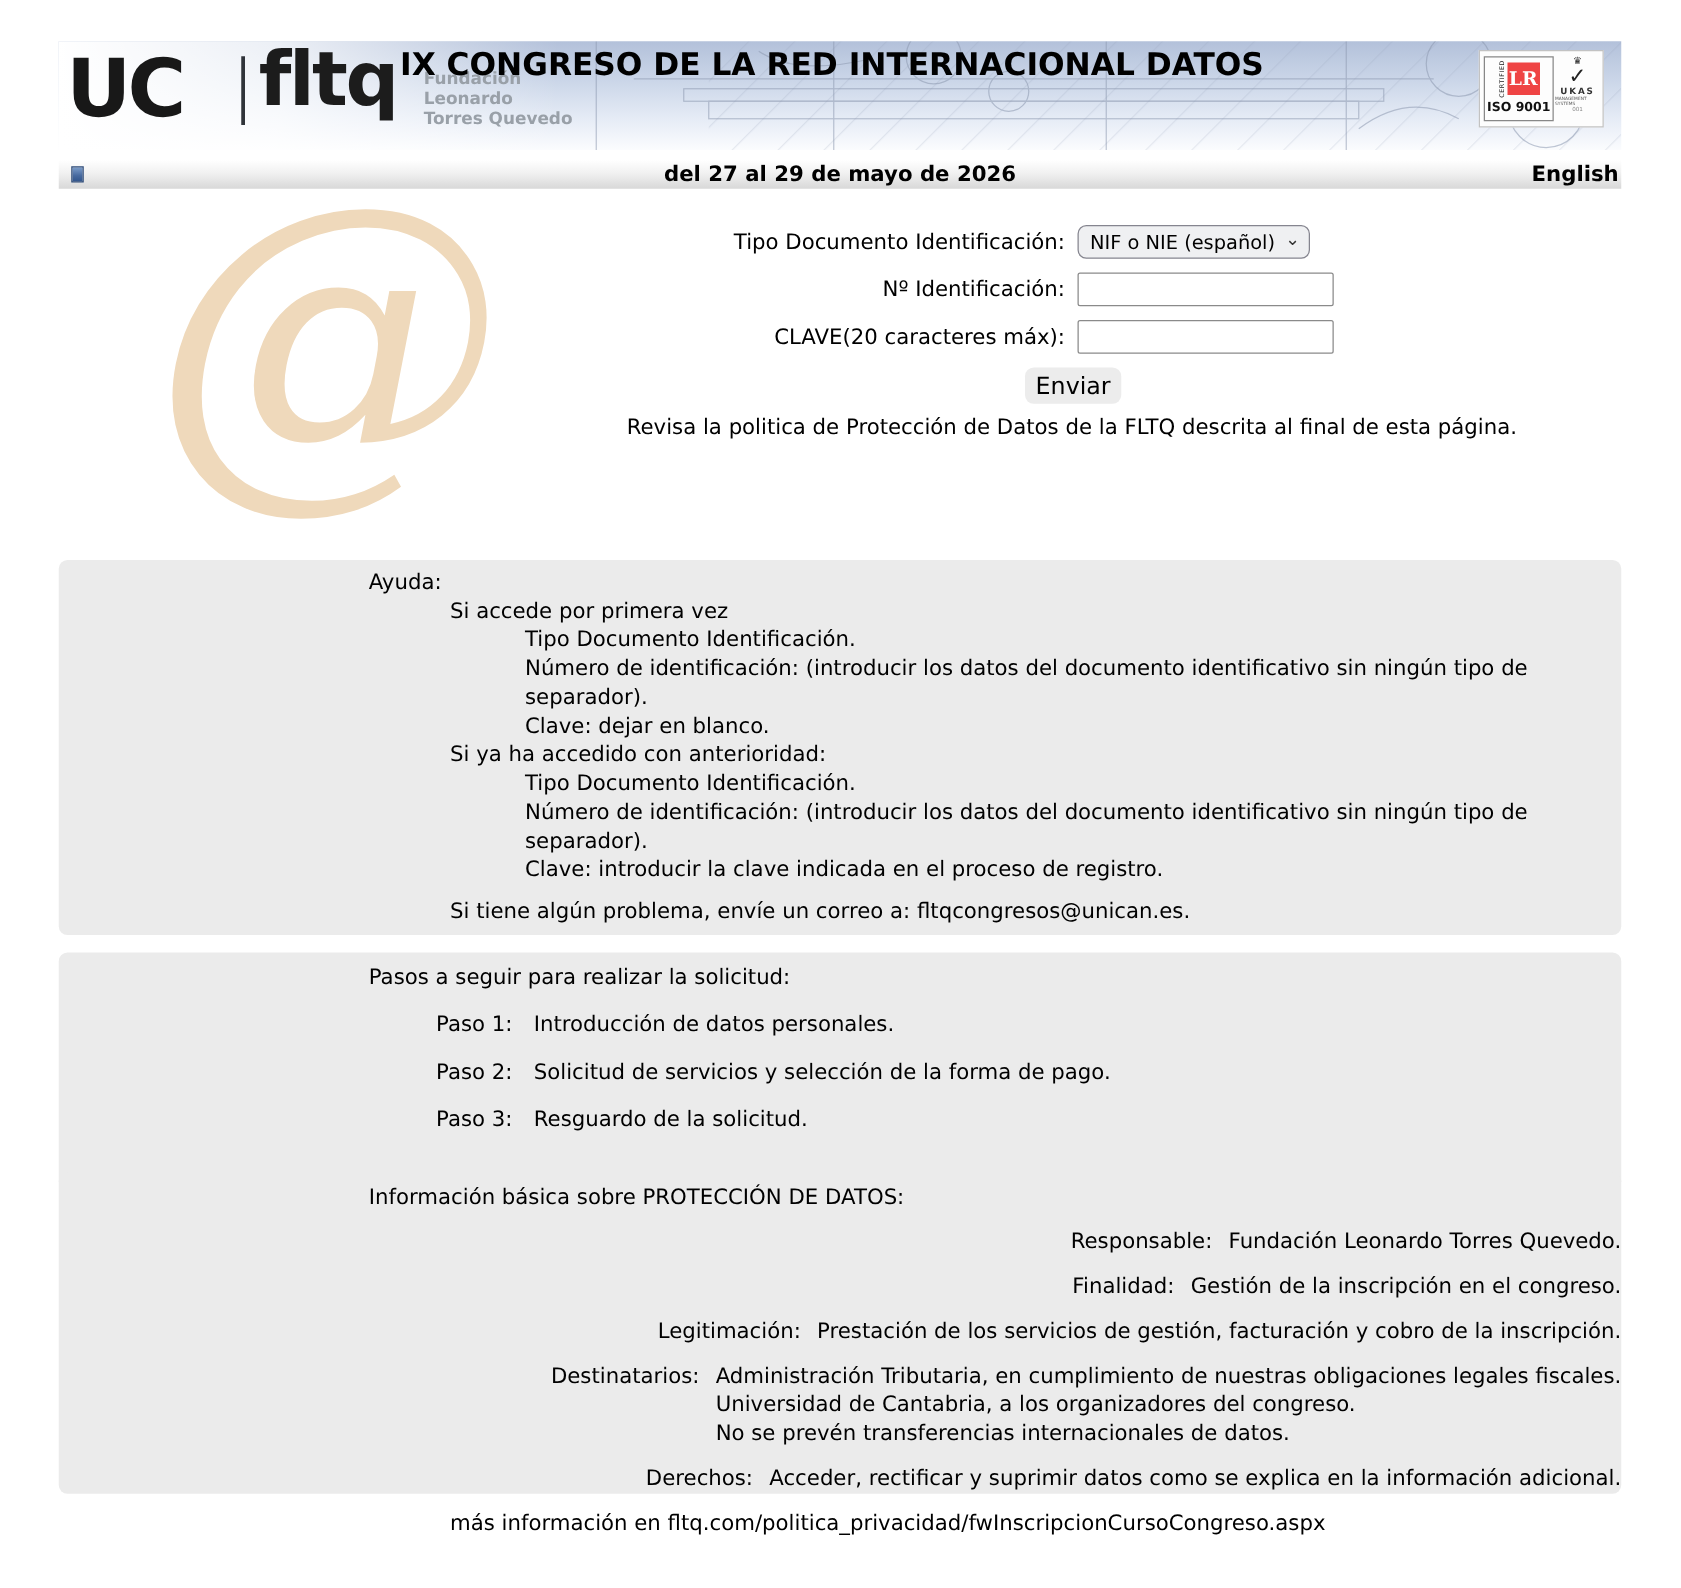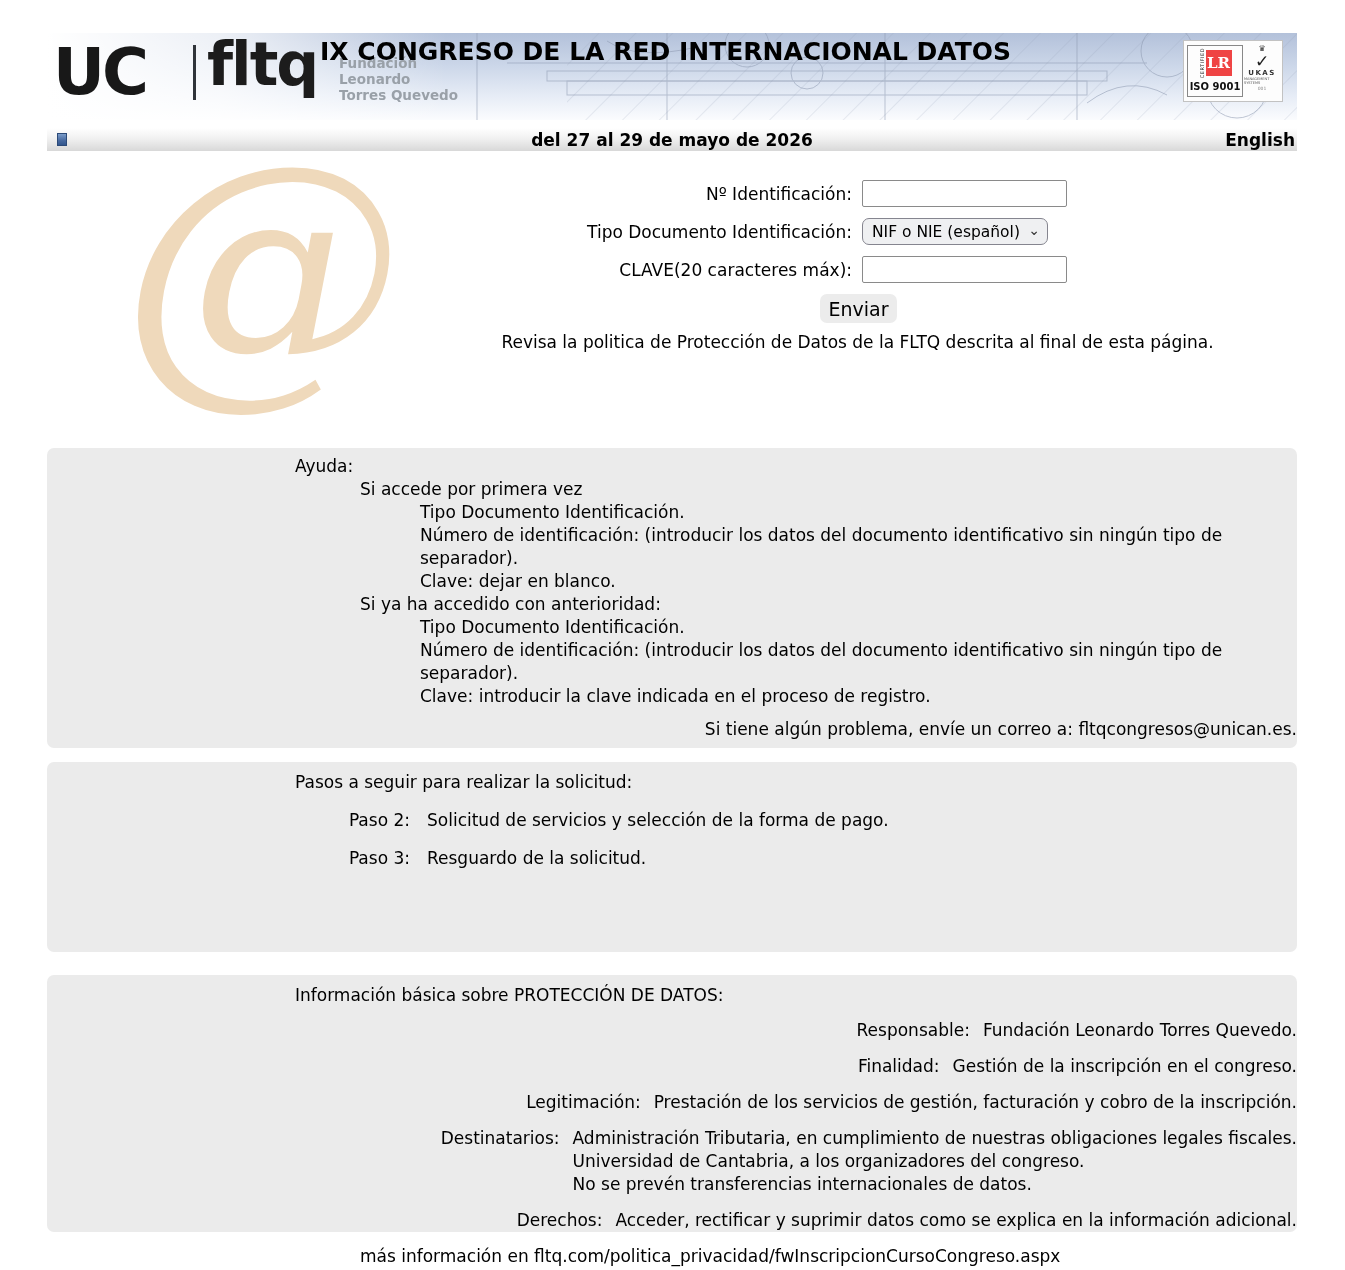--- a/index.html
+++ b/index.html
@@ -113,26 +113,26 @@
     font-size:17px; color:#000;
   }
 
   
   .gray-box {
     position:absolute; left:47px; width:1250px; background:#ebebeb;
     border-radius:7px; font-size:17px; line-height:23px; color:#000;
   }
   .ayuda-box { top:448px; height:300px; padding-top:7px; }
   .pasos-box { top:762px; height:190px; padding-top:9px; }
-  .prot-box  { top:975px; height:257px; padding-top:9px; }
+  .prot-box  { top:938px; height:257px; padding-top:9px; }
 
   .indent-1 { margin-left:248px; }
   .indent-2 { margin-left:313px; }
   .indent-3 { margin-left:373px; max-width:920px; }
-  .contact-note { margin-left:313px; margin-top:10px;text-align:right; }
+  .contact-note { margin-left:313px; margin-top:10px; }
 
   .pasos-title { margin-left:248px; margin-bottom:14px; }
   .step-row { display:flex; margin-bottom:14px; line-height:24px; }
   .step-label { width:363px; text-align:right; flex:none; }
   .step-text { margin-left:17px; max-width:870px; }
 
   .prot-title { margin-left:248px; margin-bottom:12px; }
   .prot-row { display:flex; margin-bottom:13px;justify-content:flex-end; }
   .prot-label { width:453px; text-align:right; flex:none; }
   .prot-lines { margin-left:13px; max-width:790px; }
@@ -195,31 +195,31 @@
 <div class="date-bar">
   <div class="blue-square"></div>
   <div class="date-text">del 27 al 29 de mayo de 2026</div>
   <a class="english-link" href="#">English</a>
 </div>
 
 <div class="at-symbol">@</div>
 
 <div class="login-form">
   <div class="form-row">
-    <div class="form-label">Nº Identificación:</div>
-    <input class="text-input" type="text" value="" style="">
-  </div>
-  <div class="form-row">
     <div class="form-label">Tipo Documento Identificación:</div>
     <span class="select-wrap">
       <select class="doc-type-select">
         <option>NIF o NIE (español)</option>
       </select>
       <span class="select-chevron">⌄</span>
     </span>
+  </div>
+  <div class="form-row">
+    <div class="form-label">Nº Identificación:</div>
+    <input class="text-input" type="text" value="" style="">
   </div>
   <div class="form-row">
     <div class="form-label">CLAVE(20 caracteres máx):</div>
     <input class="text-input" type="text" value="" style="">
   </div>
   <button class="submit-button">Enviar</button>
   <div class="privacy-note">Revisa la politica de Protección de Datos de la FLTQ descrita al final de esta página.</div>
 </div>
 
 <div class="gray-box ayuda-box">
@@ -231,20 +231,24 @@
   <div class="indent-2">Si ya ha accedido con anterioridad:</div>
   <div class="indent-3">Tipo Documento Identificación.</div>
   <div class="indent-3">Número de identificación: (introducir los datos del documento identificativo sin ningún tipo de separador).</div>
   <div class="indent-3">Clave: introducir la clave indicada en el proceso de registro.</div>
   <div class="contact-note">Si tiene algún problema, envíe un correo a: fltqcongresos@unican.es.</div>
 </div>
 
 <div class="gray-box pasos-box">
   <div class="pasos-title">Pasos a seguir para realizar la solicitud:</div>
   <div class="step-row">
+    <div class="step-label">Paso 1:</div>
+    <div class="step-text">Introducción de datos personales.</div>
+  </div>
+  <div class="step-row">
     <div class="step-label">Paso 2:</div>
     <div class="step-text">Solicitud de servicios y selección de la forma de pago.</div>
   </div>
   <div class="step-row">
     <div class="step-label">Paso 3:</div>
     <div class="step-text">Resguardo de la solicitud.</div>
   </div>
 </div>
 
 <div class="gray-box prot-box">

